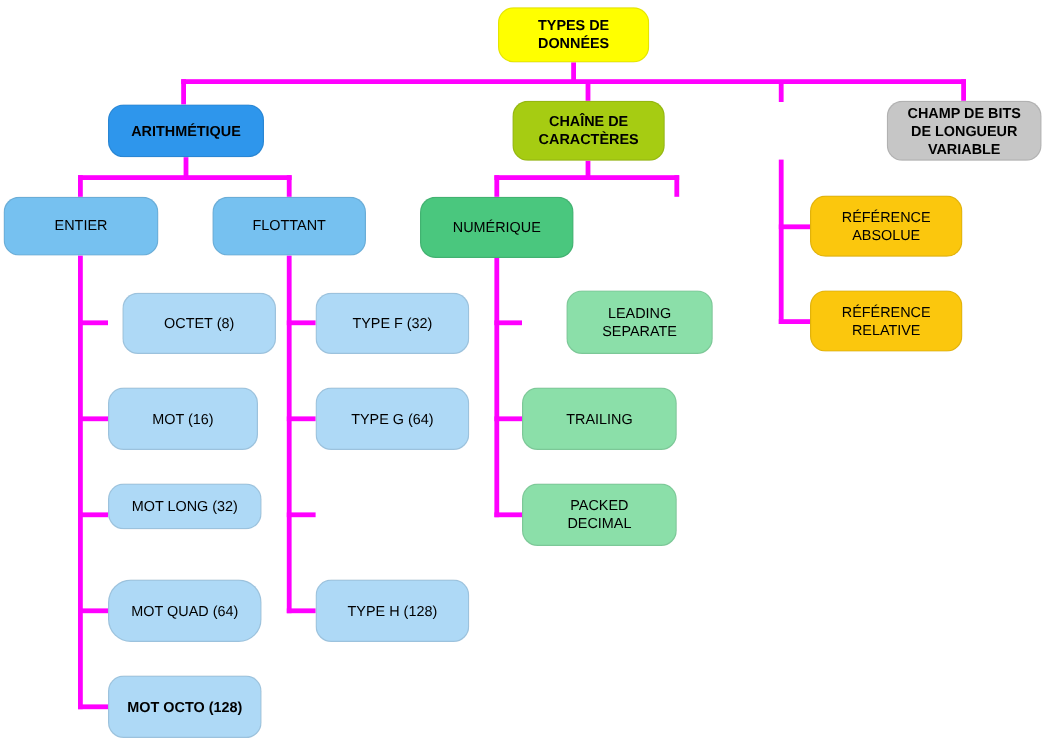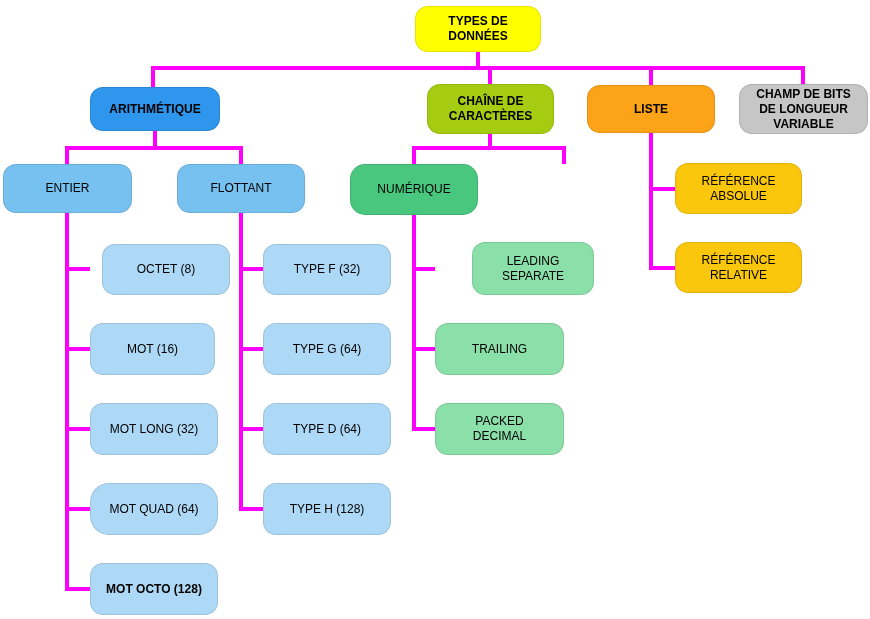--- a/index.html
+++ b/index.html
@@ -58,41 +58,39 @@
 
   <div class="line" style="left: 649px; top: 133px; width: 4px; height: 137px; background: rgb(255, 0, 255);"></div>
   <div class="line" style="left: 649px; top: 187px; width: 26px; height: 4px; background: rgb(255, 0, 255);"></div>
   <div class="line" style="left: 649px; top: 266px; width: 26px; height: 4px; background: rgb(255, 0, 255);"></div>
 
   <div class="box bold" style="left: 415px; top: 6px; width: 126px; height: 46px; background: rgb(255, 255, 0);">TYPES DE DONNÉES</div>
 
   <div class="box bold" style="left: 90px; top: 87px; width: 130px; height: 44px; background: rgb(46, 150, 236);">ARITHMÉTIQUE</div>
   <div class="box bold" style="left: 427px; top: 84px; width: 127px; height: 50px; background: rgb(166, 204, 18);">CHAÎNE DE
 CARACTÈRES</div>
-  <div class="box bold" style="left: 587px; top: 85px; width: 128px; height: 48px; background: rgb(253, 163, 24);">LISTE</div>
   <div class="box bold" style="left: 739px; top: 84px; width: 129px; height: 50px; background: rgb(198, 198, 198);">CHAMP DE BITS
 DE LONGUEUR
 VARIABLE</div>
 
   <div class="box" style="left: 177px; top: 164px; width: 128px; height: 49px; background: rgb(118, 193, 240);">FLOTTANT</div>
   <div class="box" style="left: 3px; top: 164px; width: 129px; height: 49px; background: rgb(118, 193, 240);">ENTIER</div>
-  <div class="box" style="left: 350px; top: 164px; width: 128px; height: 51px; background: rgb(74, 199, 126); border-radius: 15px;">NUMÉRIQUE</div>
+  <div class="box" style="left: 350px; top: 164px; width: 128px; height: 51px; background: rgb(74, 199, 126);">NUMÉRIQUE</div>
   <div class="box" style="left: 675px; top: 163px; width: 127px; height: 51px; background: rgb(251, 199, 13);">RÉFÉRENCE
 ABSOLUE</div>
   <div class="box" style="left: 675px; top: 242px; width: 127px; height: 51px; background: rgb(251, 199, 13);">RÉFÉRENCE
 RELATIVE</div>
 
   <div class="box" style="left: 90px; top: 244px; width: 128px; height: 51px; background: rgb(174, 217, 246); margin-left: 12px;">OCTET (8)</div>
   <div class="box" style="left: 90px; top: 323px; width: 125px; height: 52px; background: rgb(174, 217, 246);">MOT (16)</div>
-  <div class="box" style="left: 90px; top: 403px; width: 128px; height: 52px; background: rgb(174, 217, 246);">MOT LONG (32)</div>
+  <div class="box" style="left: 90px; top: 403px; width: 128px; height: 38px; background: rgb(174, 217, 246);">MOT LONG (32)</div>
   <div class="box" style="left: 90px; top: 483px; width: 128px; height: 52px; background: rgb(174, 217, 246); border-radius: 19px;">MOT QUAD (64)</div>
   <div class="box" style="left: 90px; top: 563px; width: 128px; height: 52px; background: rgb(174, 217, 246); font-weight: bold;">MOT OCTO (128)</div>
 
   <div class="box" style="left: 263px; top: 244px; width: 128px; height: 51px; background: rgb(174, 217, 246);">TYPE F (32)</div>
   <div class="box" style="left: 263px; top: 323px; width: 128px; height: 52px; background: rgb(174, 217, 246);">TYPE G (64)</div>
-  <div class="box" style="left: 263px; top: 403px; width: 128px; height: 52px; background: rgb(174, 217, 246);">TYPE D (64)</div>
   <div class="box" style="left: 263px; top: 483px; width: 128px; height: 52px; background: rgb(174, 217, 246);">TYPE H (128)</div>
 
   <div class="box" style="left: 435px; top: 242px; width: 122px; height: 53px; background: rgb(139, 223, 169); margin-left: 37px;">LEADING SEPARATE</div>
   <div class="box" style="left: 435px; top: 323px; width: 129px; height: 52px; background: rgb(139, 223, 169);">TRAILING</div>
   <div class="box" style="left: 435px; top: 403px; width: 129px; height: 52px; background: rgb(139, 223, 169);">PACKED DECIMAL</div>
 
 </div>
 
 </body></html>

